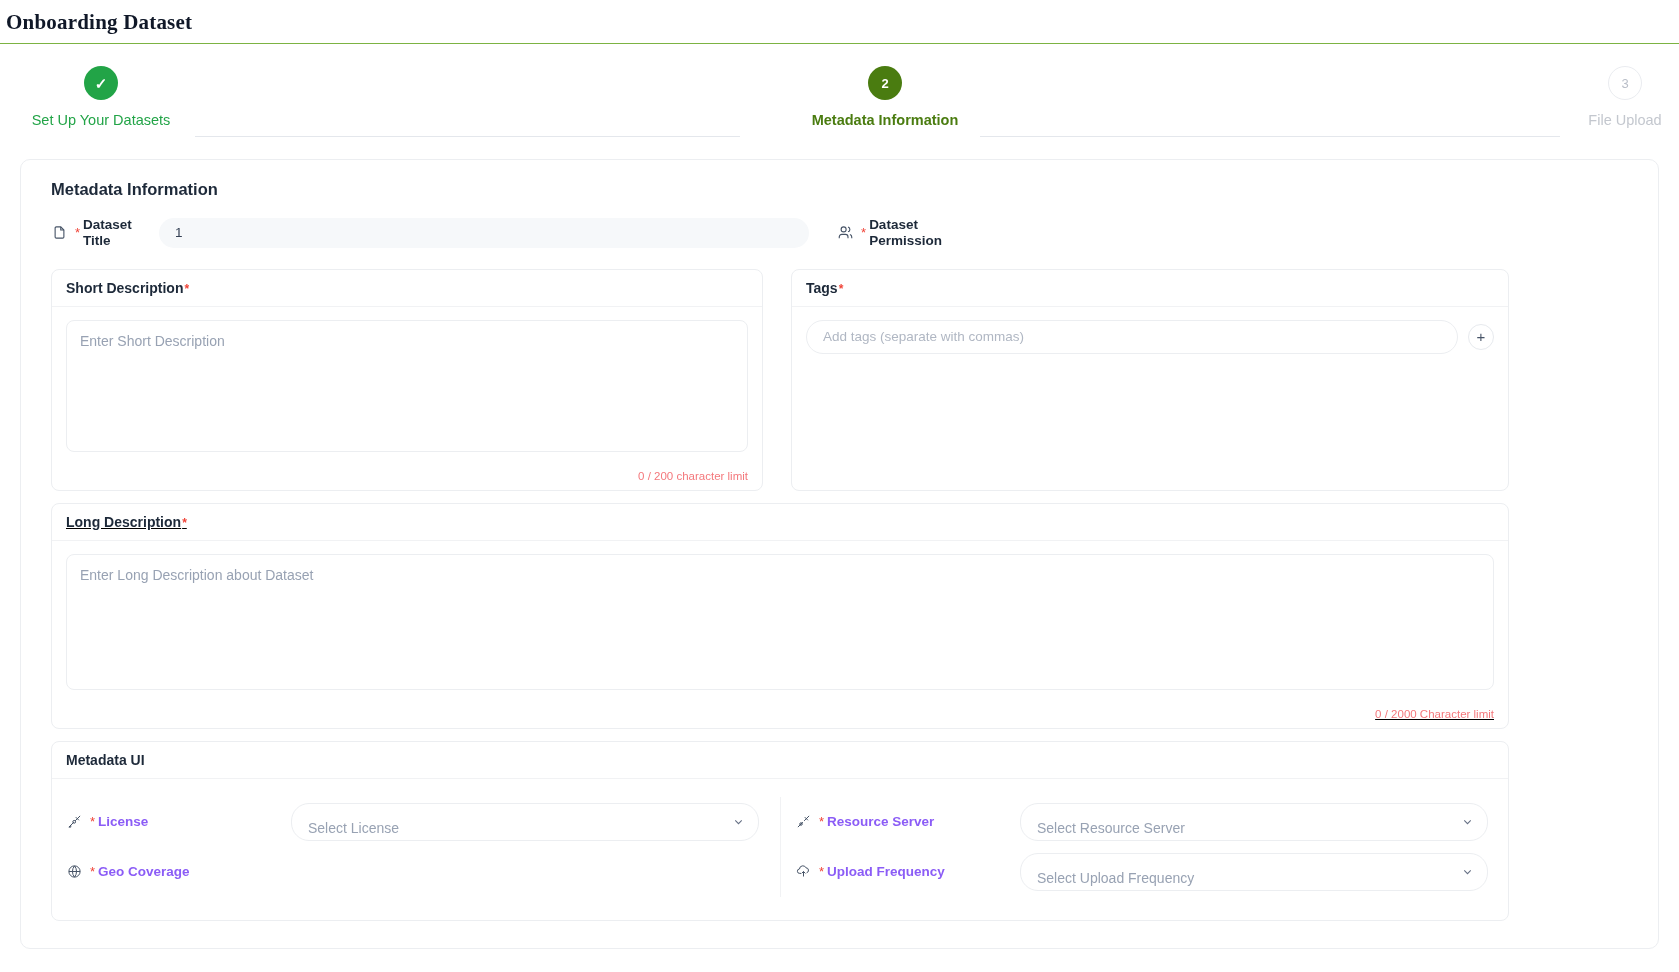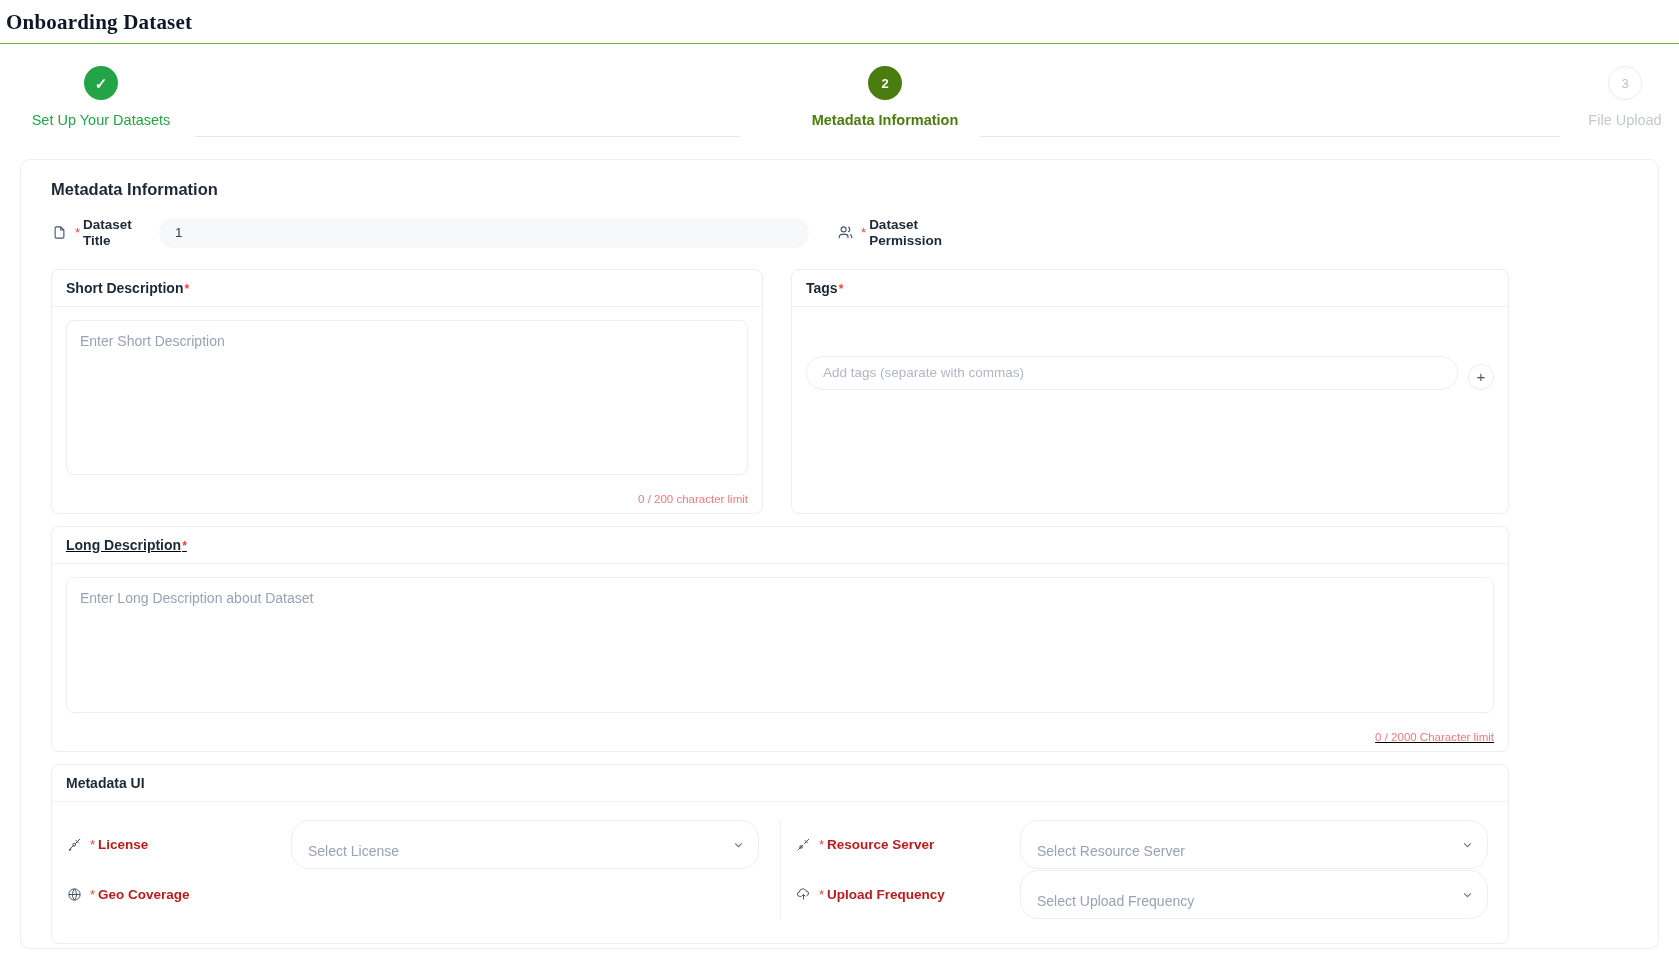--- a/index.html
+++ b/index.html
@@ -155,32 +155,32 @@
     border: 1px solid #eceef1;
     border-radius: 8px;
     resize: none;
     font-family: "Liberation Sans", sans-serif;
     font-size: 14px;
     color: #344054;
     padding: 12px 13px;
     outline: none;
   }
   .txt-area::placeholder { color: #98a2b3; }
-  .short-ta { height: 155px; }
+  .short-ta { height: 132px; }
   .long-ta  { height: 136px; }
 
   .limit {
     text-align: right;
     font-size: 11.5px;
     color: #f4787c;
     padding: 4px 14px 8px 0;
     font-weight: 400;
   }
 
-  .tags-row { display: flex; align-items: flex-end; gap: 10px; margin-top: 36px; }
+  .tags-row { display: flex; align-items: center; gap: 10px; }
   .tag-input {
     flex: 1;
     height: 34px;
     border: 1px solid #eceef1;
     border-radius: 18px;
     padding: 0 16px;
     font-family: "Liberation Sans", sans-serif;
     font-size: 13.5px;
     color: #344054;
     outline: none;
@@ -217,30 +217,30 @@
   }
   .meta-label-wrap {
     display: flex;
     align-items: center;
     width: 225px;
     flex: none;
   }
   .meta-label {
     font-size: 13.5px;
     font-weight: 700;
-    color: #b91c1c;
+    color: #8b5cf6;
   }
   .ctrl {
     position: relative;
     flex: 1;
     max-width: 468px;
   }
   .ctrl input, .ctrl .sel {
     width: 100%;
-    height: 49px;
+    height: 38px;
     border: 1px solid #eceef1;
     border-radius: 18px;
     padding: 12px 34px 0 16px;
     font-family: "Liberation Sans", sans-serif;
     font-size: 14px;
     color: #98a2b3;
     outline: none;
     background: #fff;
     display: flex;
     align-items: center;

